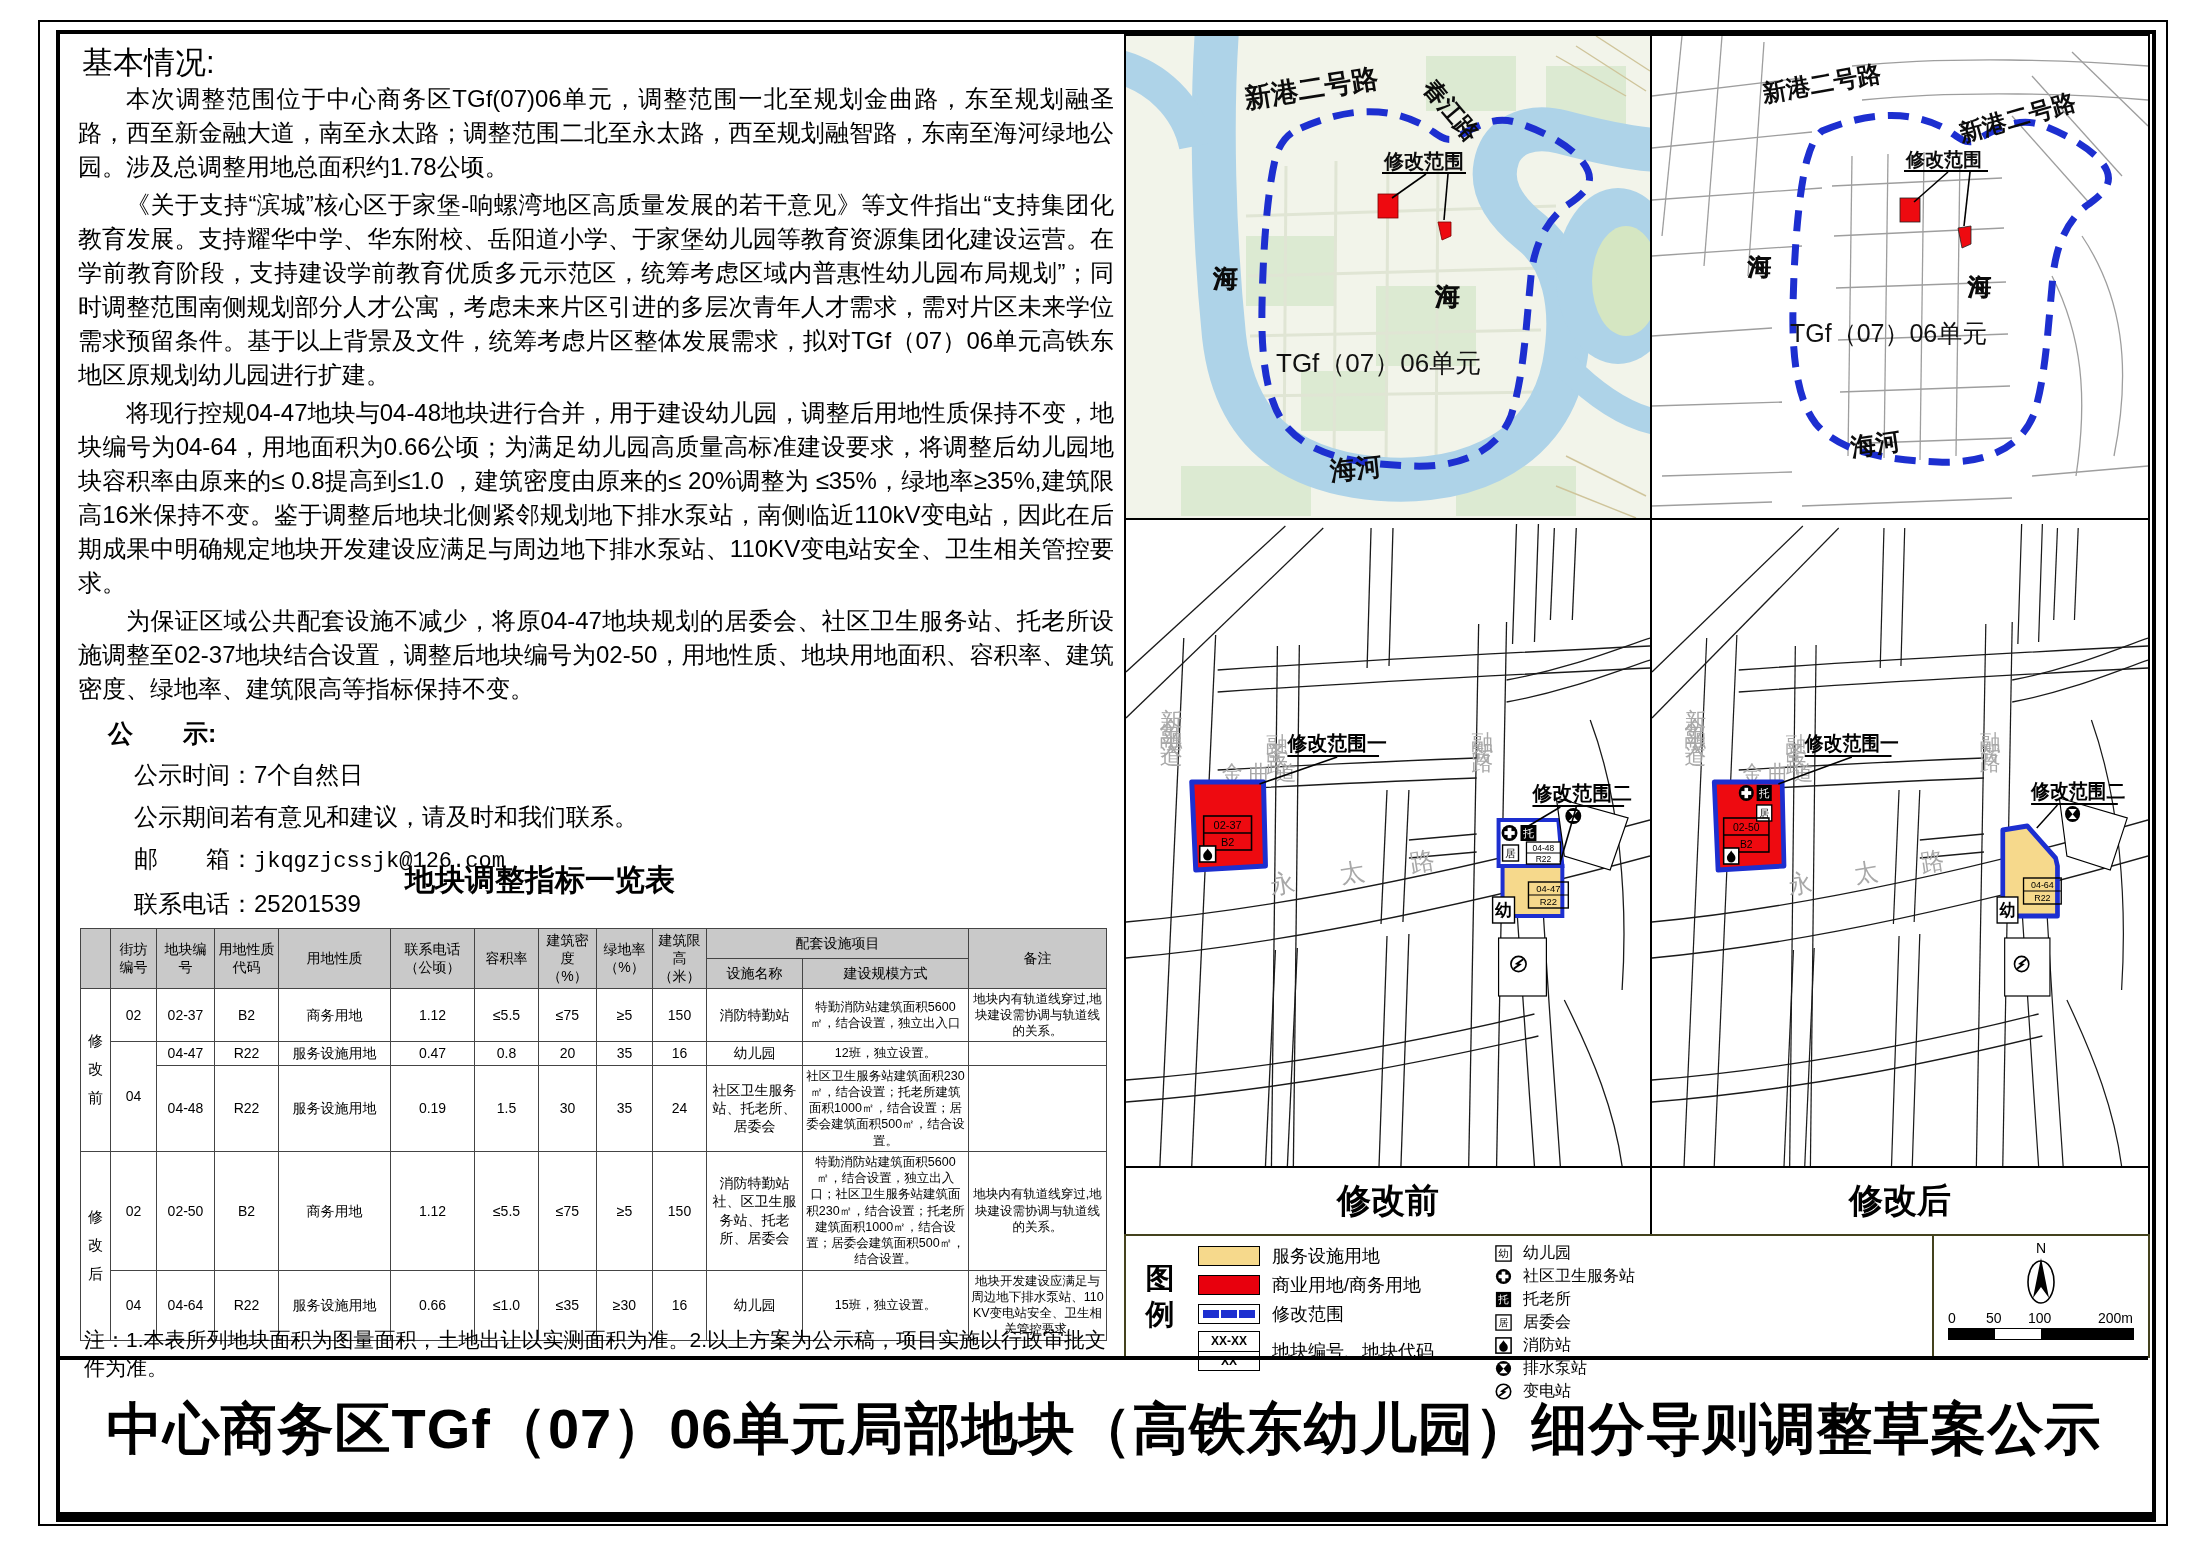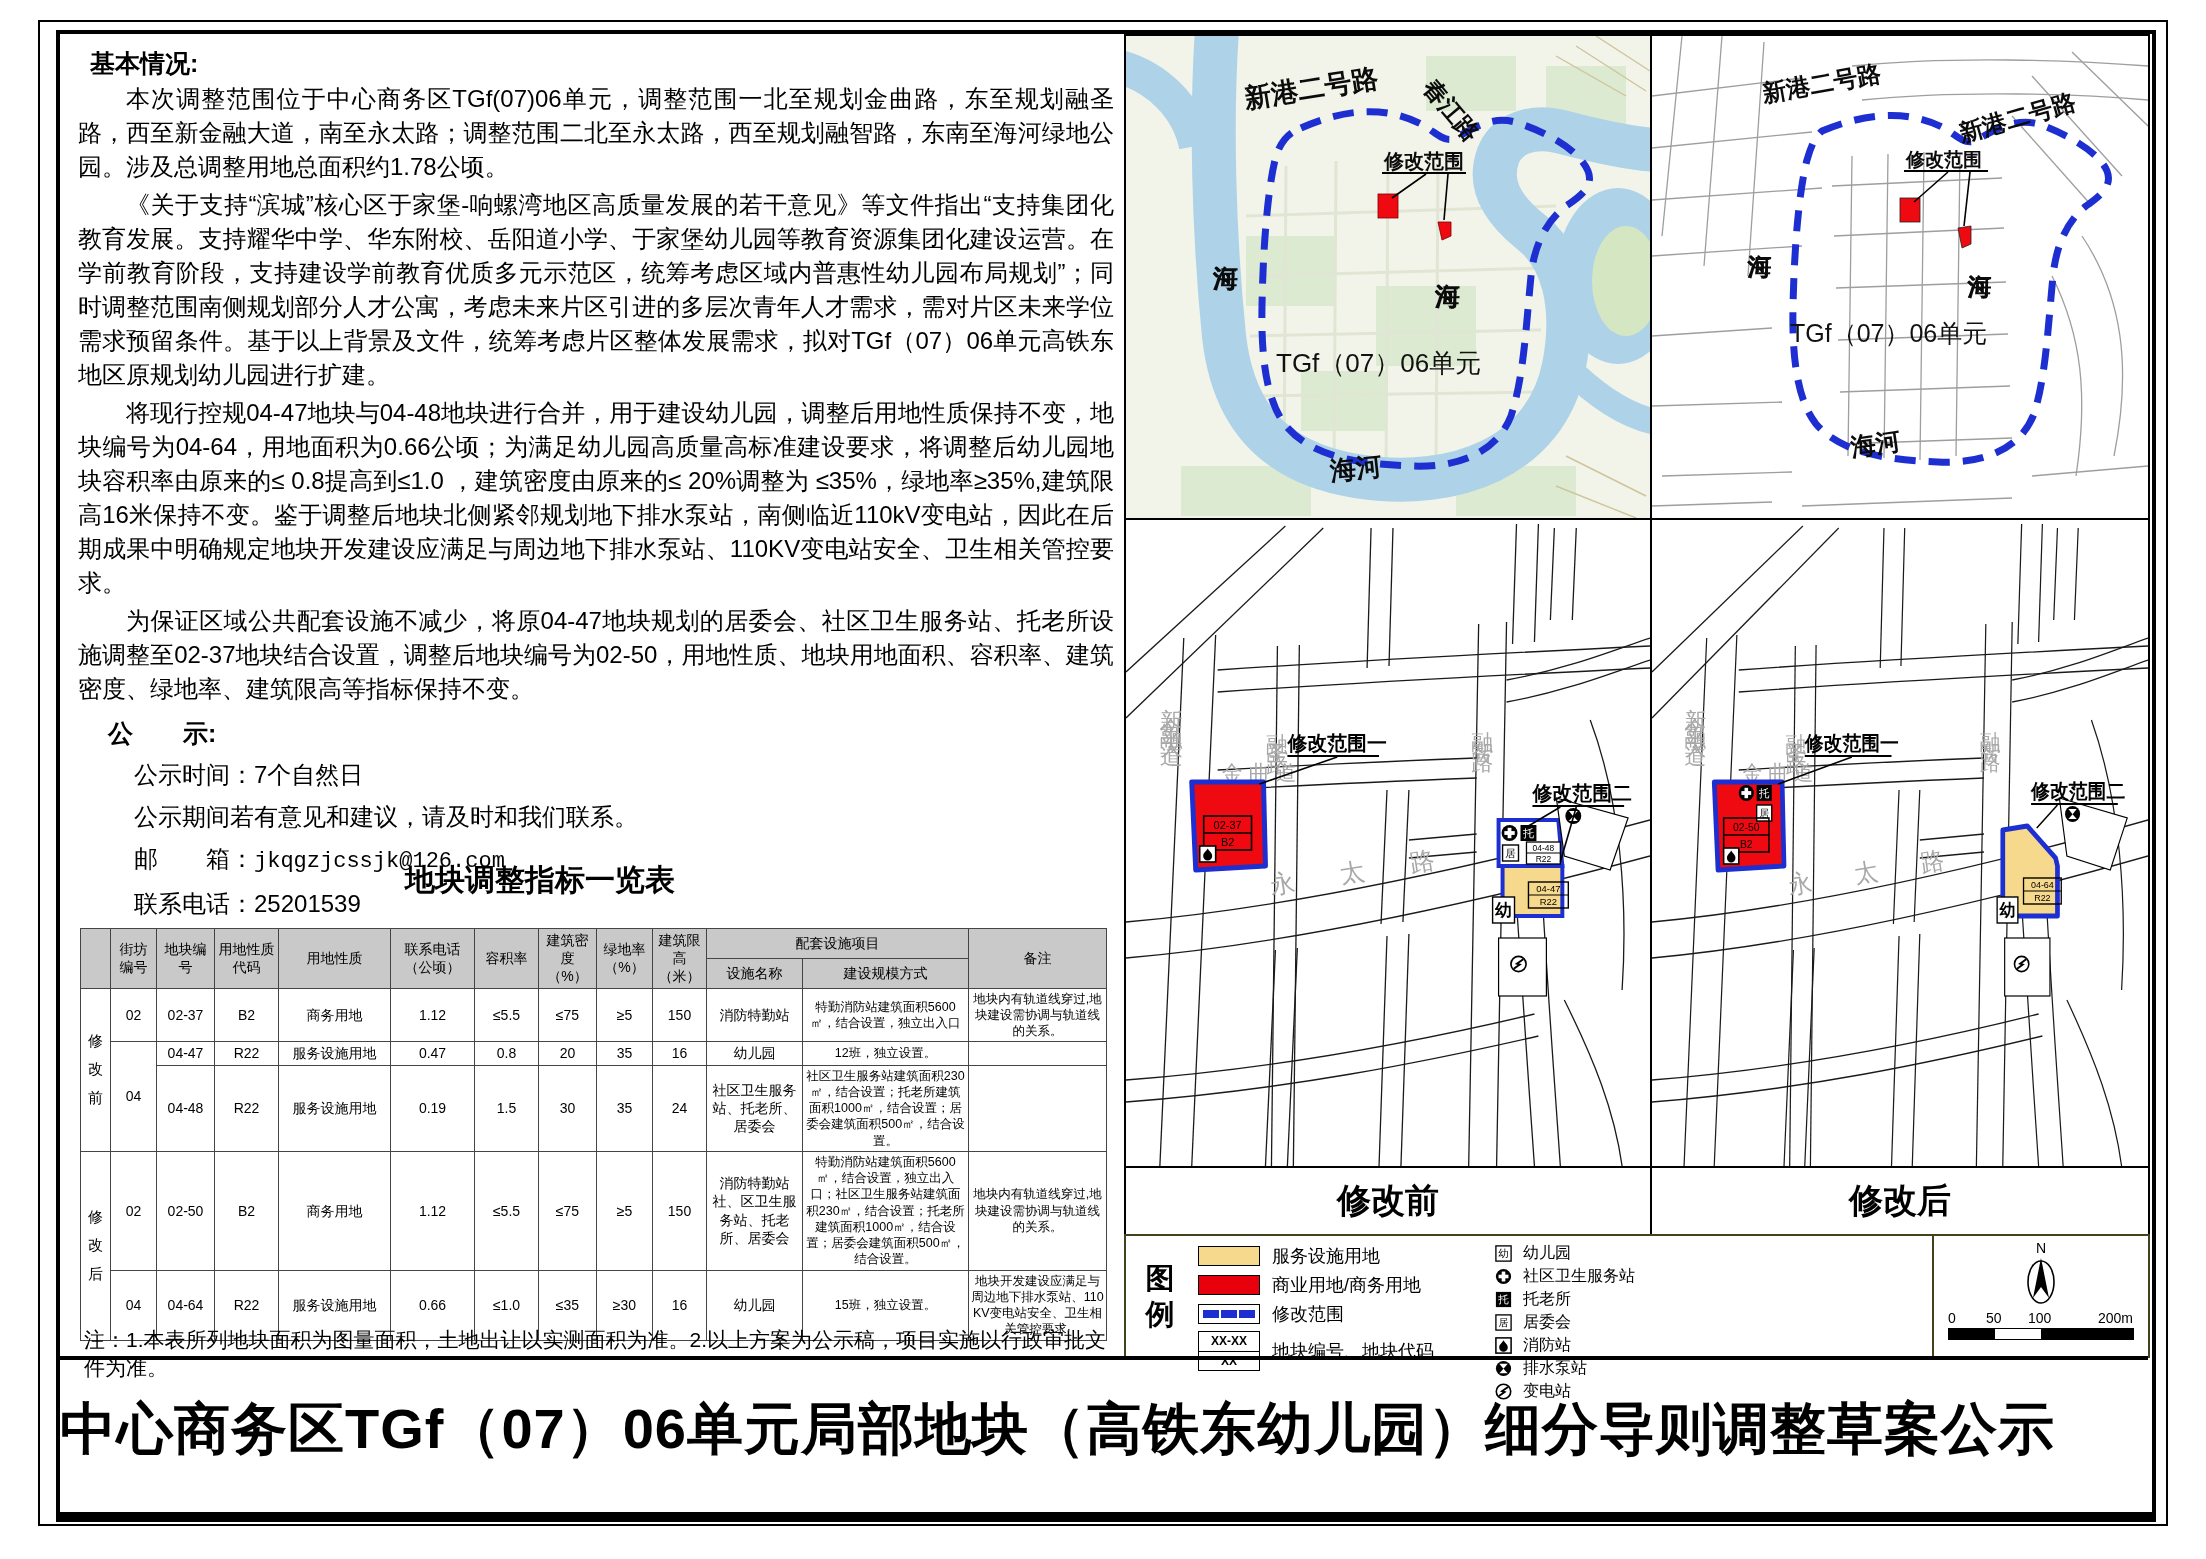--- a/index.html
+++ b/index.html
@@ -3,21 +3,21 @@
 <meta charset="utf-8">
 <style>
   html,body{margin:0;padding:0;background:#e8e8e8;}
   #page{position:relative;width:2206px;height:1559px;background:#fff;
         font-family:"Liberation Sans","DejaVu Sans",sans-serif;color:#000;overflow:hidden;}
   .outer-frame{position:absolute;left:38px;top:20px;width:2126px;height:1502px;border:2px solid #000;}
   .inner-frame{position:absolute;left:56px;top:30px;width:2092px;height:1478px;
                border:4px solid #000;border-bottom:10px solid #000;}
   
   .left-panel{position:absolute;left:78px;top:40px;width:1036px;font-size:24px;line-height:34px;text-align:justify;}
-  .sec-h{font-size:25px;font-weight:bold;margin:6px 0 2px 12px;}
+  .sec-h{font-size:31px;font-weight:normal;margin:6px 0 2px 4px;}
   .body-p{margin:0 0 4px 0;text-indent:2em;}
   .notice-h{font-size:25px;font-weight:bold;margin:10px 0 2px 30px;}
   .notice-line{margin:8px 0 8px 56px;}
   .mono{font-family:"Liberation Mono","DejaVu Sans Mono",monospace;font-size:22px;}
   .table-title{position:absolute;left:330px;top:860px;width:420px;text-align:center;
                font-size:30px;font-weight:bold;}
   
   .spec-table{position:absolute;left:80px;top:928px;width:1026px;border-collapse:collapse;
               table-layout:fixed;font-size:14px;line-height:1.3;}
   .spec-table th,.spec-table td{border:1px solid #444;text-align:center;vertical-align:middle;
@@ -62,21 +62,21 @@
   .sym-label{font-size:16px;white-space:nowrap;}
   .legend-scale{margin-left:auto;width:214px;border-left:2px solid #44421e;position:relative;}
   .north{position:absolute;left:50%;top:4px;transform:translateX(-50%);}
   .scalebar{position:absolute;left:14px;bottom:16px;width:186px;}
   .scale-ticks{position:relative;height:18px;font-size:14px;}
   .scale-ticks span{position:absolute;top:0;}
   .bar{display:flex;height:10px;border:1px solid #000;box-sizing:content-box;}
   .bar i{display:block;height:100%;}
   
   .hr-line{position:absolute;left:60px;top:1356px;width:2088px;border-top:4px solid #000;}
-  .main-title{position:absolute;left:60px;top:1392px;width:2088px;
+  .main-title{position:absolute;left:60px;top:1392px;width:2088px;text-align:center;
               font-size:56px;font-weight:bold;letter-spacing:1px;}
   
   svg text{font-family:"Liberation Sans","DejaVu Sans",sans-serif;}
   .vtext{writing-mode:vertical-rl;text-orientation:upright;}
   .road-lbl{fill:#a8a8a8;}
   .map-lbl{fill:#0b0b0b;font-weight:bold;}
 </style>
 </head>
 <body>
 

